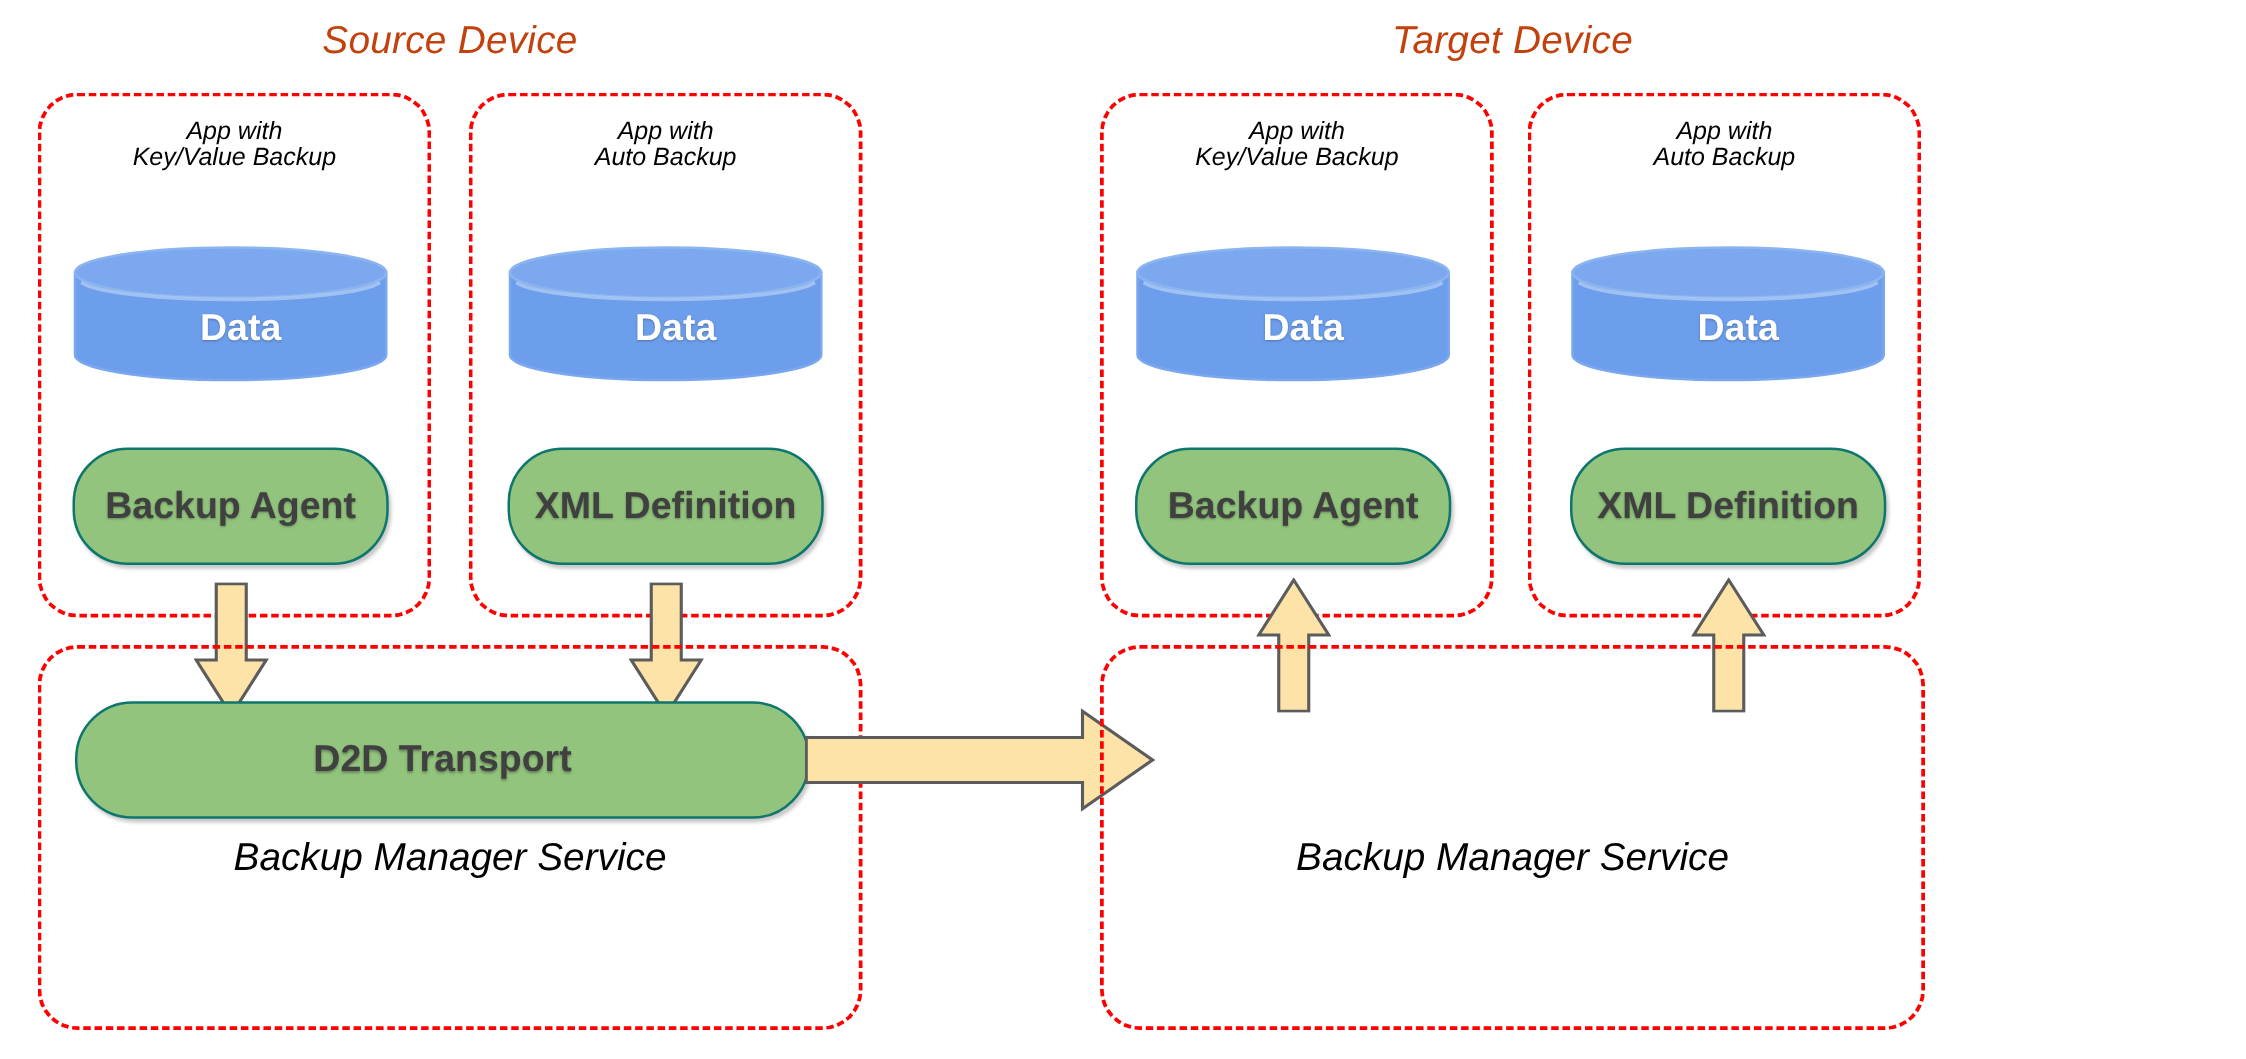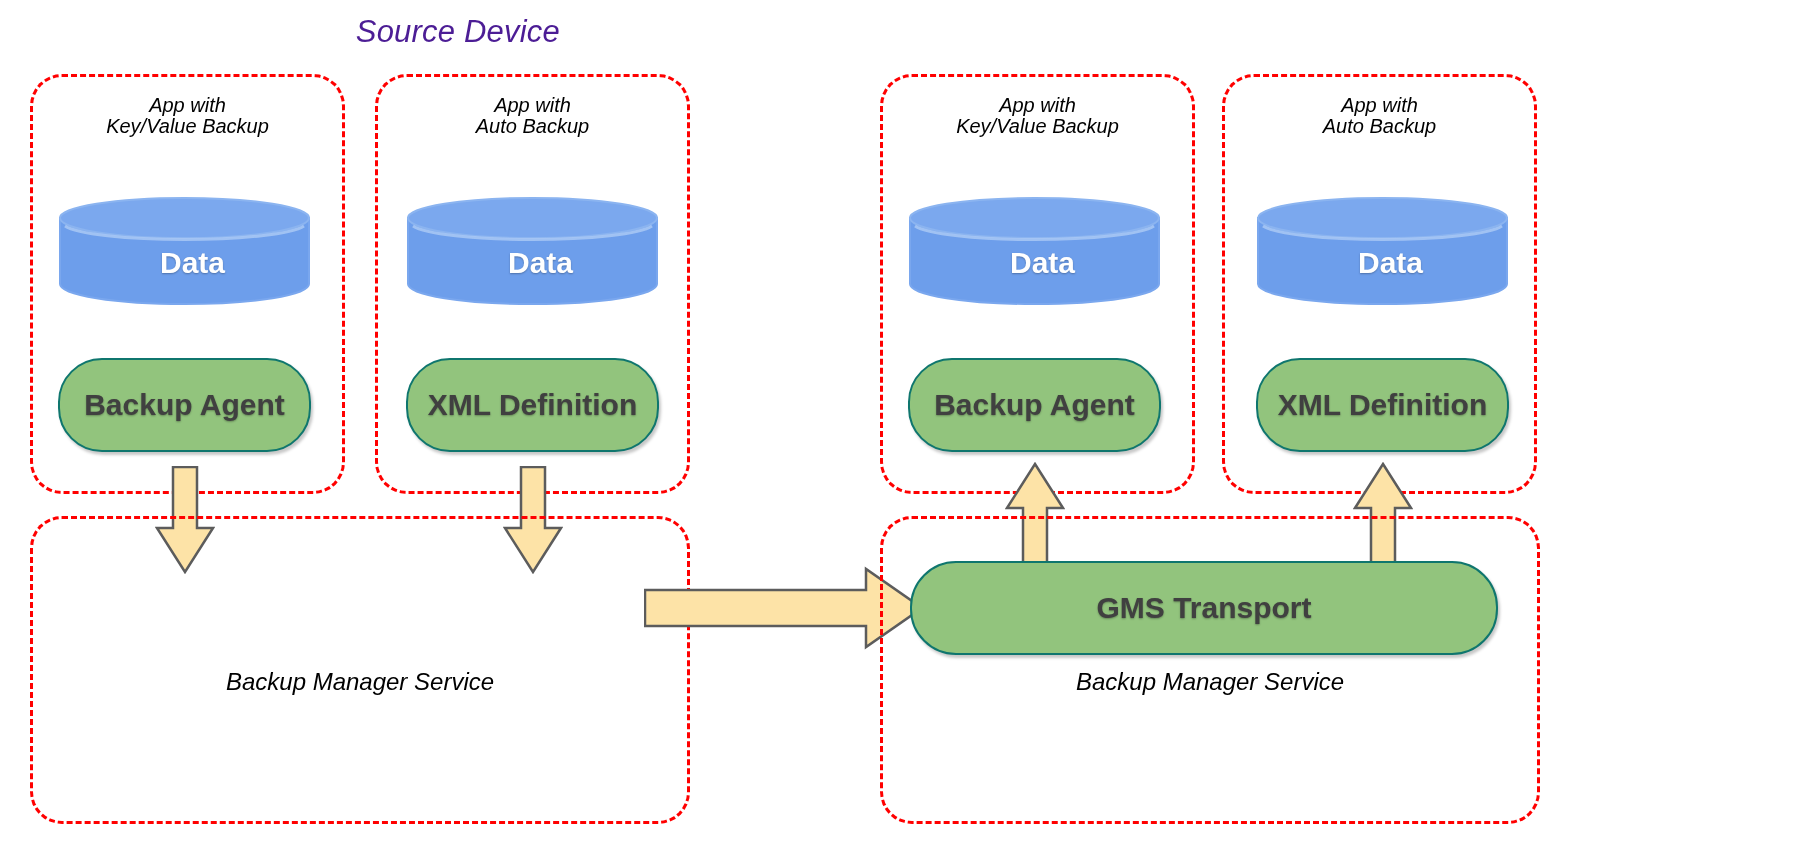--- a/index.html
+++ b/index.html
@@ -14,22 +14,22 @@
     position: relative;
     width: 1797px;
     height: 847px;
     background: #ffffff;
     overflow: hidden;
   }
   .device-title {
     position: absolute;
     font-style: italic;
     font-size: 31px;
-    color: #4c1d95;
-    text-align: right;
+    color: #c2410c;
+    text-align: center;
     white-space: nowrap;
     letter-spacing: 0.2px;
   }
   .dashed-box {
     position: absolute;
     border: 3px dashed #ff0000;
     border-radius: 32px;
     box-sizing: border-box;
     background: transparent;
   }
@@ -38,21 +38,21 @@
     font-style: italic;
     font-size: 20px;
     line-height: 1.05;
     color: #000000;
     text-align: center;
     white-space: pre-line;
   }
   .service-label {
     position: absolute;
     font-style: italic;
-    font-size: 24px;
+    font-size: 31px;
     color: #000000;
     text-align: center;
     white-space: nowrap;
   }
   .cylinder {
     position: absolute;
   }
   .cyl-text {
     position: absolute;
     left: 16px;
@@ -136,29 +136,31 @@
   </div>
 
   <div class="arrow" style="left:503px; top:466px; width:60px; height:108px;">
     <svg width="60" height="108" viewBox="0 0 60 108">
       <path d="M18,1 L42,1 L42,62 L58,62 L30,106 L2,62 L18,62 Z" fill="#fde3a7" stroke="#5c5c5c" stroke-width="2.5" stroke-linejoin="miter"></path>
     </svg>
   </div>
 
   <div class="dashed-box" style="left:30px; top:516px; width:660px; height:308px;"></div>
 
+  <div class="pill" style="left:60px; top:561px; width:588px; height:94px; border-radius:46px;">D2D Transport</div>
 
   <div class="service-label" style="left:30px; top:668px; width:660px;">Backup Manager Service</div>
 
   <div class="arrow" style="left:644px; top:566px; width:280px; height:84px;">
     <svg width="280" height="84" viewBox="0 0 280 84">
       <path d="M1,24 L222,24 L222,3 L278,42 L222,81 L222,60 L1,60 Z" fill="#fde3a7" stroke="#5c5c5c" stroke-width="2.5" stroke-linejoin="miter"></path>
     </svg>
   </div>
 
+  <div class="device-title" style="left:1010px; top:14px; width:400px;">Target Device</div>
 
   <div class="dashed-box" style="left:880px; top:74px; width:315px; height:420px;"></div>
 
   <div class="app-label" style="left:880px; top:95px; width:315px;">App with
 Key/Value Backup</div>
 
   <div class="cylinder" style="left:908px; top:196px; width:253px; height:110px;">
     <svg width="253" height="110" viewBox="0 0 253 110">
       <path d="M2,22 L2,88 A124,20 0 0 0 251,88 L251,22 Z" fill="#6d9eeb" stroke="#7aa7ee" stroke-width="2"></path>
       <ellipse cx="126.5" cy="22" rx="124.5" ry="20" fill="#7ba8ee" stroke="#8bb4f0" stroke-width="2"></ellipse>
@@ -192,17 +194,16 @@
   </div>
 
   <div class="arrow" style="left:1353px; top:462px; width:60px; height:108px;">
     <svg width="60" height="108" viewBox="0 0 60 108">
       <path d="M30,2 L58,46 L42,46 L42,107 L18,107 L18,46 L2,46 Z" fill="#fde3a7" stroke="#5c5c5c" stroke-width="2.5" stroke-linejoin="miter"></path>
     </svg>
   </div>
 
   <div class="dashed-box" style="left:880px; top:516px; width:660px; height:308px;"></div>
 
-  <div class="pill" style="left:910px; top:561px; width:588px; height:94px; border-radius:46px;">GMS Transport</div>
 
   <div class="service-label" style="left:880px; top:668px; width:660px;">Backup Manager Service</div>
 
 </div>
 
 </body></html>

